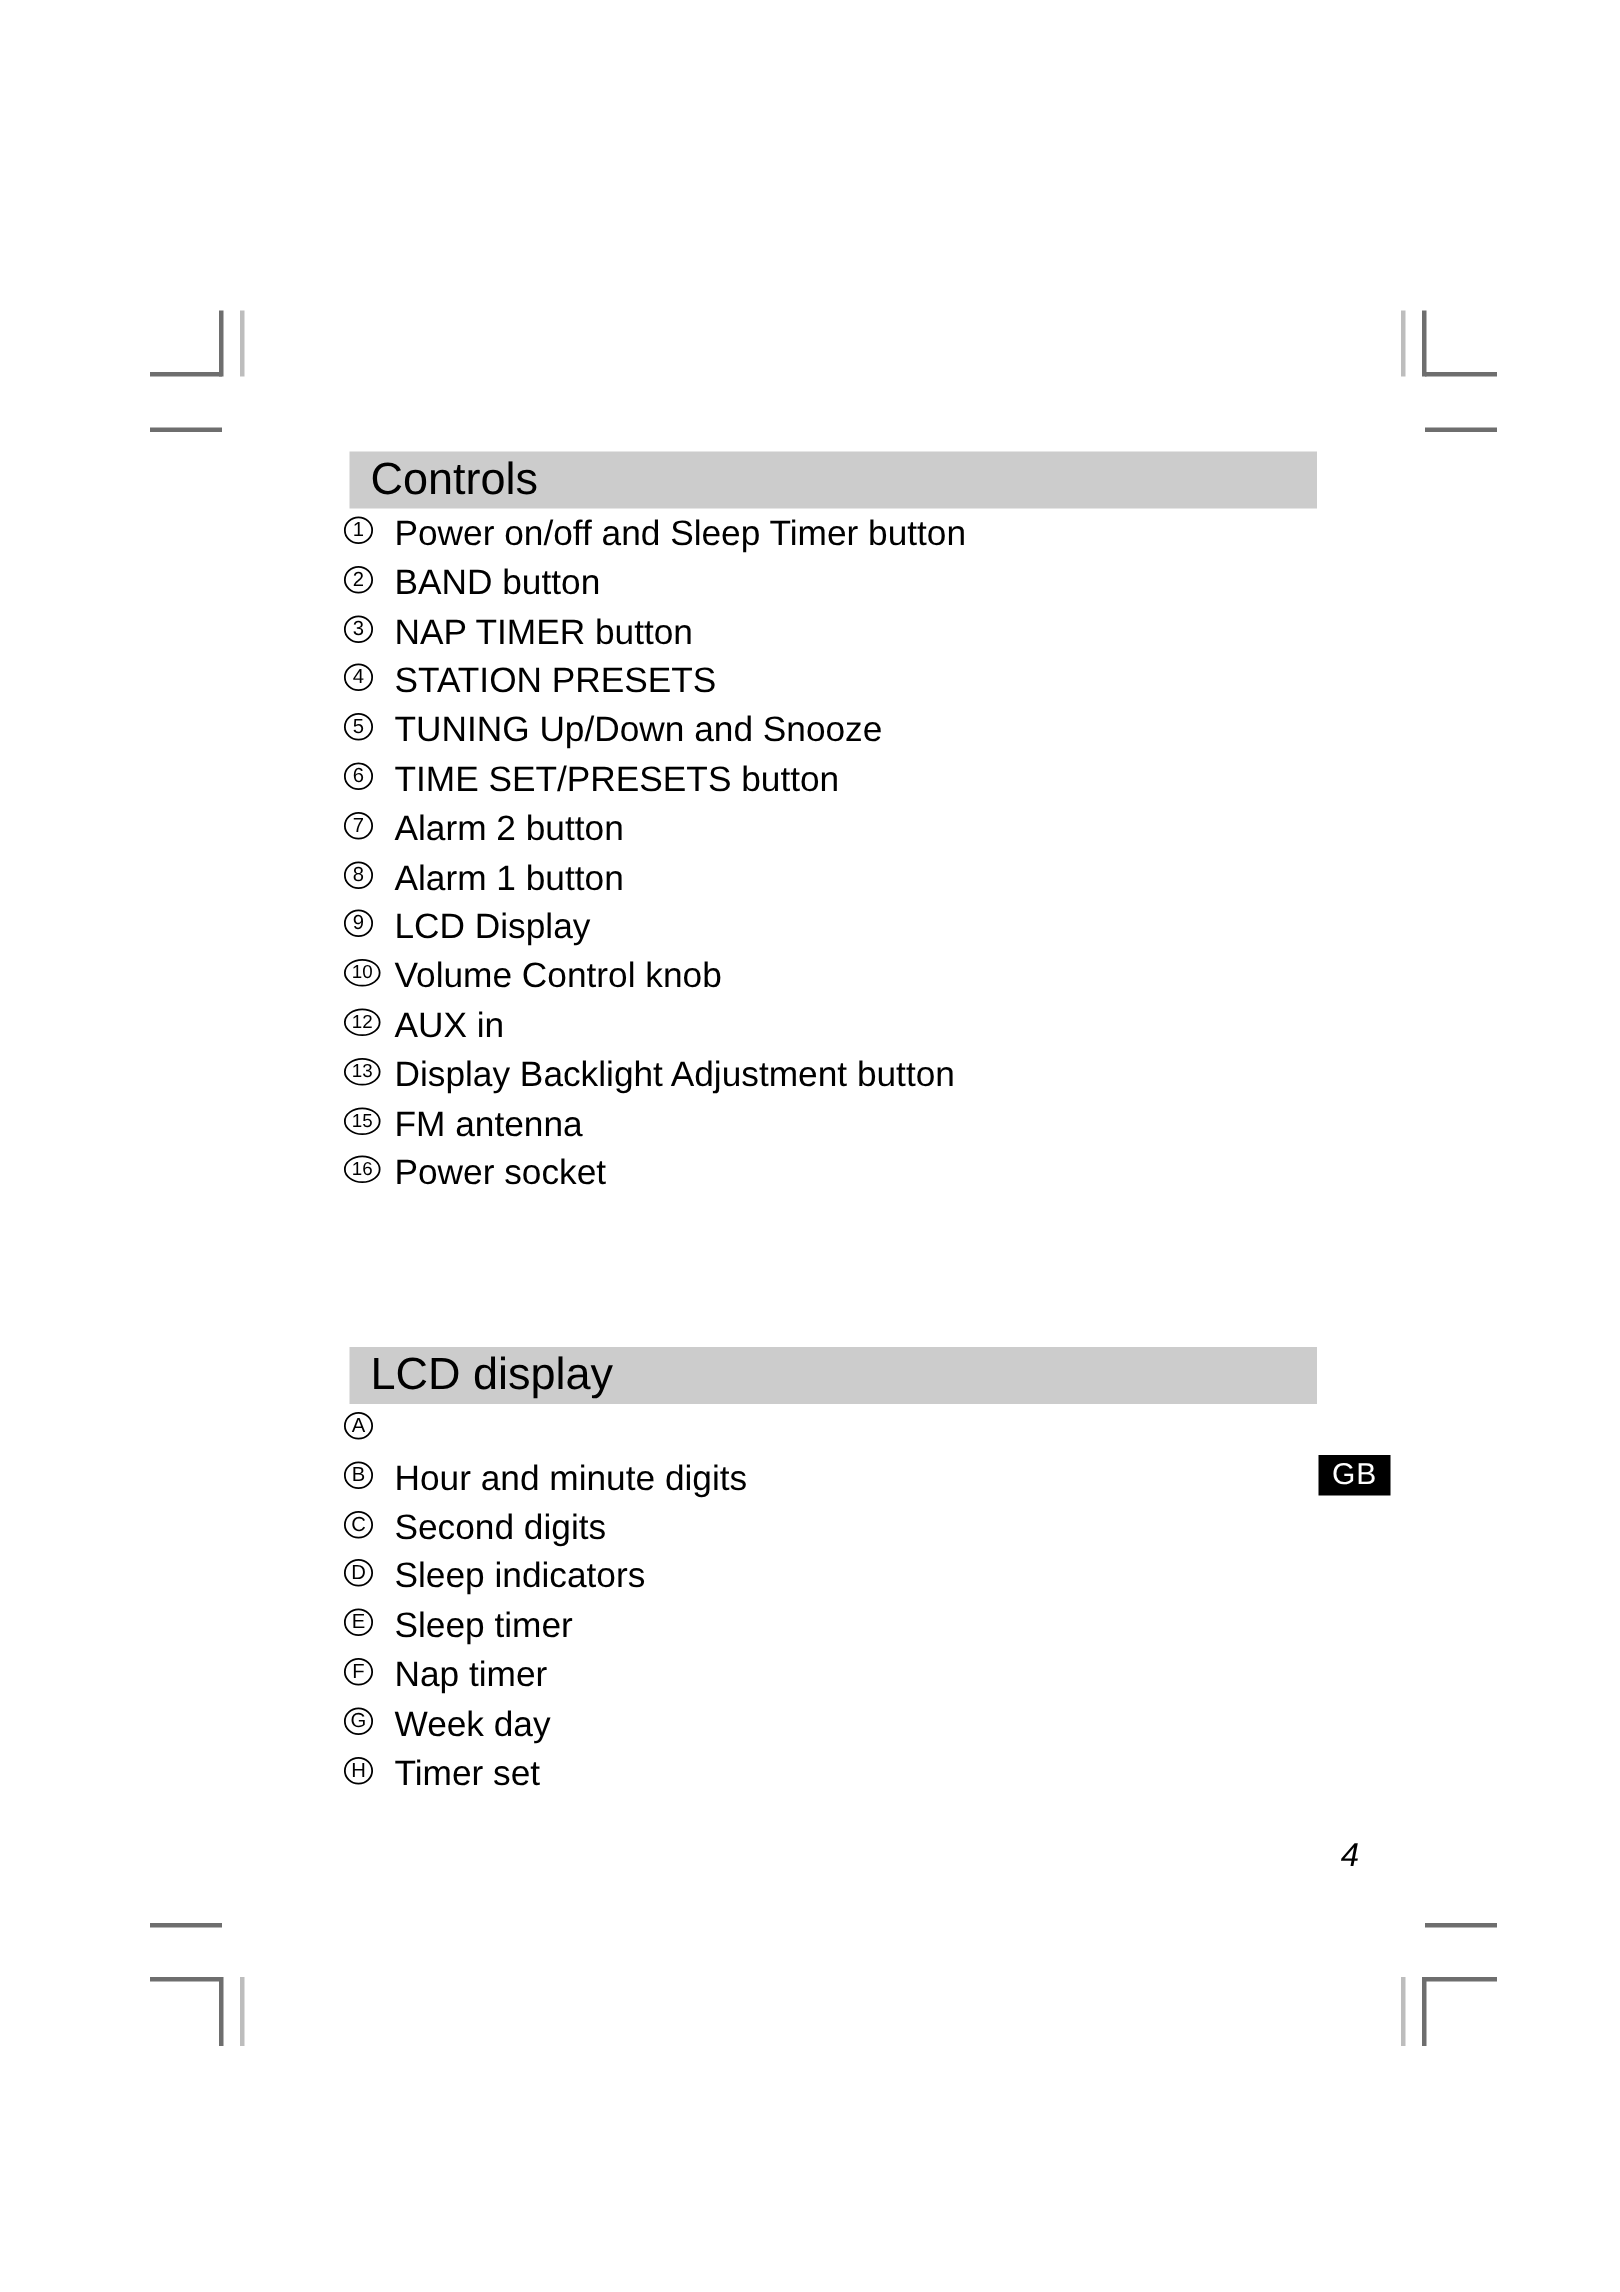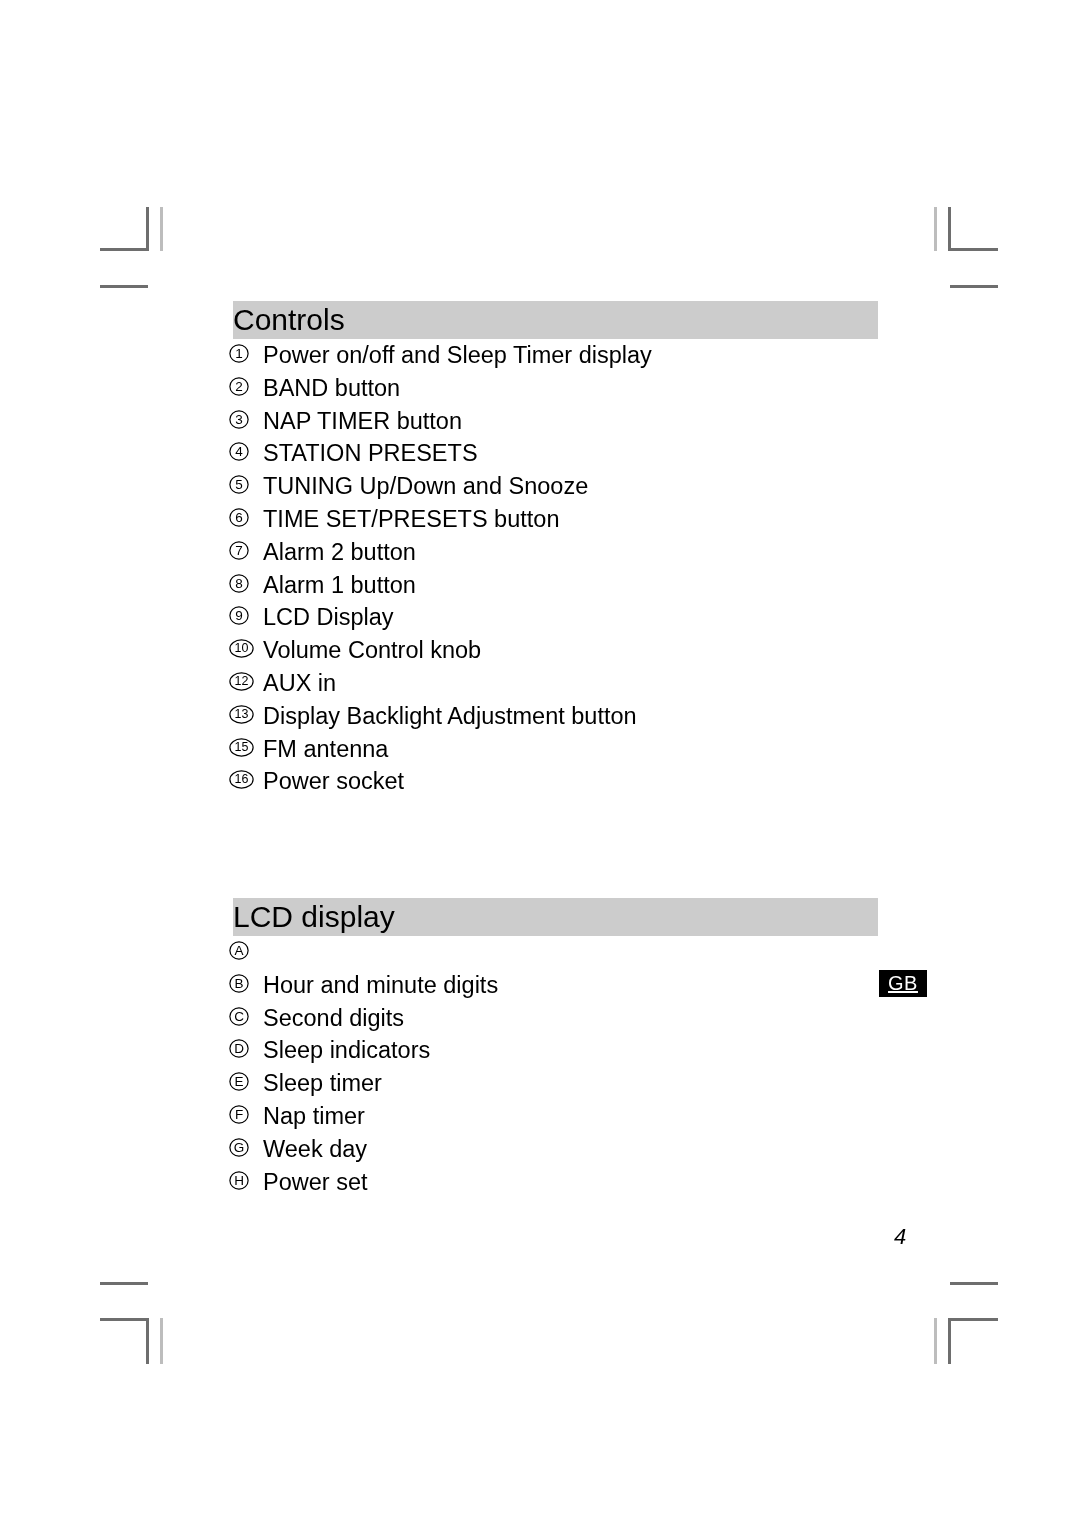--- a/index.html
+++ b/index.html
@@ -61,20 +61,21 @@
     left: 233px;
     width: 645px;
     height: 38px;
     background: #cccccc;
     display: flex;
     align-items: center;
   }
   .section-bar .section-title {
     font-size: 30px;
     line-height: 1;
+    padding-left: 14px;
     letter-spacing: 0px;
     color: #000;
   }
 
   #bar-controls { top: 301px; }
   #bar-lcd      { top: 898px; }
 
   .item-list {
     position: absolute;
     left: 229px;
@@ -113,21 +114,20 @@
     top: 970px;
     width: 48px;
     height: 27px;
     background: #000000;
     color: #ffffff;
     font-size: 20px;
     display: flex;
     align-items: center;
     justify-content: center;
     letter-spacing: 0.5px;
-    text-decoration: underline;
   }
 
   #page-number {
     position: absolute;
     left: 880px;
     top: 1224px;
     width: 40px;
     text-align: center;
     font-style: italic;
     font-size: 22px;
@@ -169,21 +169,21 @@
   </div>
 
   <div class="item-list" id="list-controls">
       <div class="list-item">
         <span class="marker">
           <svg width="20" height="19" viewBox="0 0 20 19">
             <ellipse cx="10" cy="9.5" rx="9.1" ry="8.6" fill="none" stroke="#000" stroke-width="1.2"></ellipse>
             <text x="10" y="10" text-anchor="middle" dominant-baseline="middle" font-family="Liberation Sans, sans-serif" font-size="13.5" fill="#000">1</text>
           </svg>
         </span>
-        <span class="item-label">Power on/off and Sleep Timer display</span>
+        <span class="item-label">Power on/off and Sleep Timer button</span>
       </div>
       <div class="list-item">
         <span class="marker">
           <svg width="20" height="19" viewBox="0 0 20 19">
             <ellipse cx="10" cy="9.5" rx="9.1" ry="8.6" fill="none" stroke="#000" stroke-width="1.2"></ellipse>
             <text x="10" y="10" text-anchor="middle" dominant-baseline="middle" font-family="Liberation Sans, sans-serif" font-size="13.5" fill="#000">2</text>
           </svg>
         </span>
         <span class="item-label">BAND button</span>
       </div>
@@ -364,21 +364,21 @@
         </span>
         <span class="item-label">Week day</span>
       </div>
       <div class="list-item">
         <span class="marker">
           <svg width="20" height="19" viewBox="0 0 20 19">
             <ellipse cx="10" cy="9.5" rx="9.1" ry="8.6" fill="none" stroke="#000" stroke-width="1.2"></ellipse>
             <text x="10" y="10" text-anchor="middle" dominant-baseline="middle" font-family="Liberation Sans, sans-serif" font-size="13.5" fill="#000">H</text>
           </svg>
         </span>
-        <span class="item-label">Power set</span>
+        <span class="item-label">Timer set</span>
       </div>
     </div>
 
   <div id="gb-badge">GB</div>
 
   <div id="page-number">4</div>
 
 </div>
 
 </body></html>

